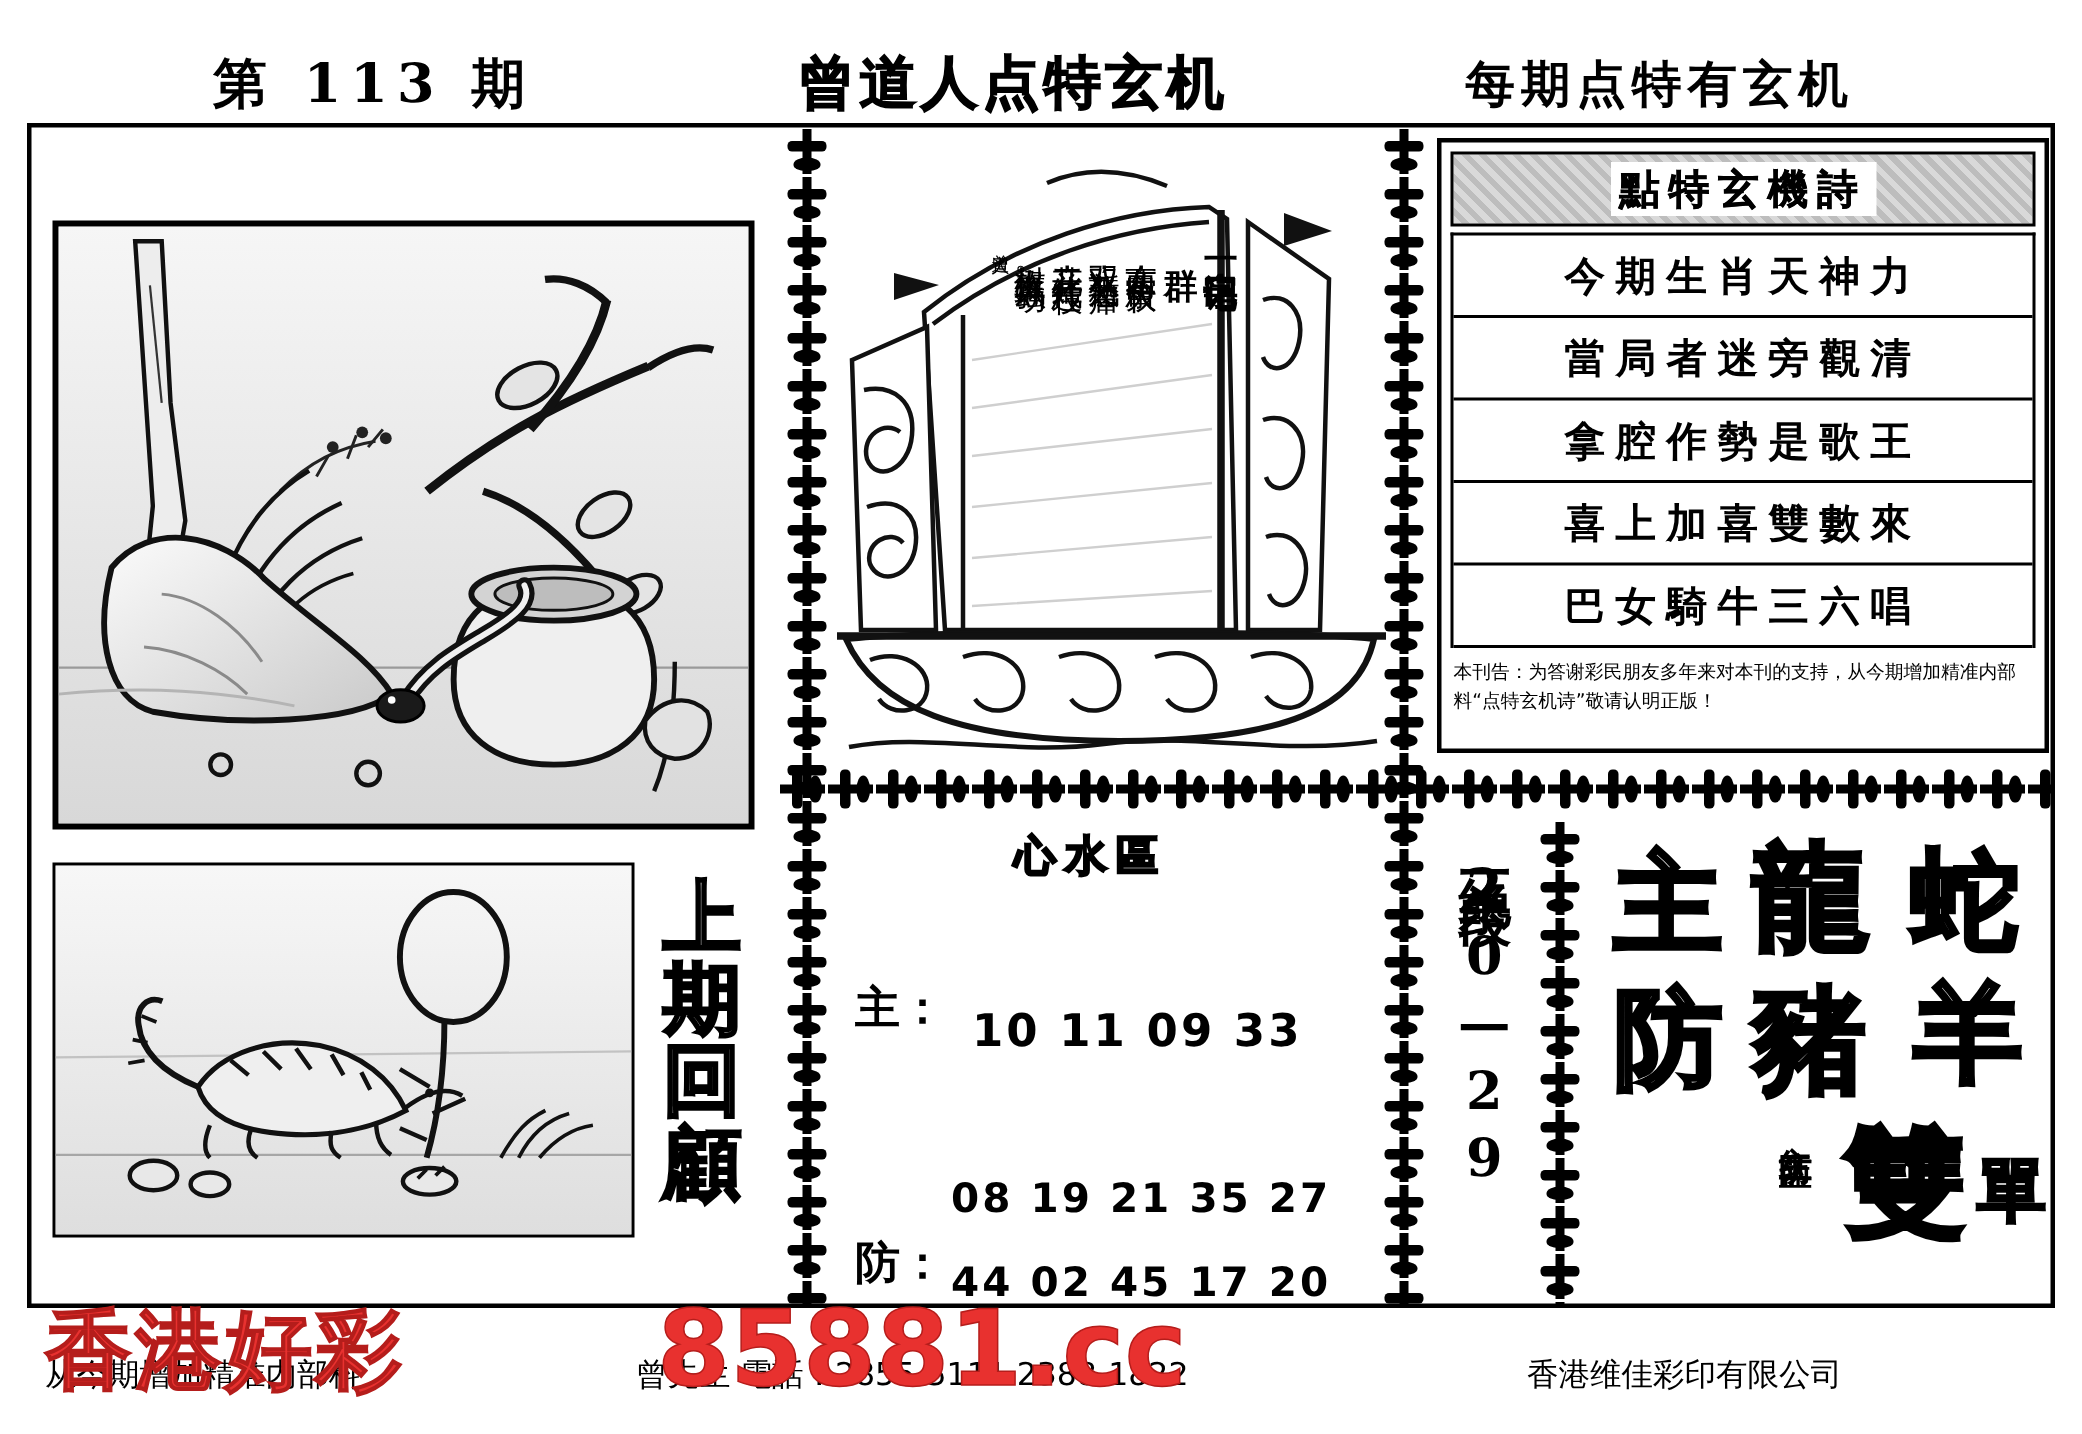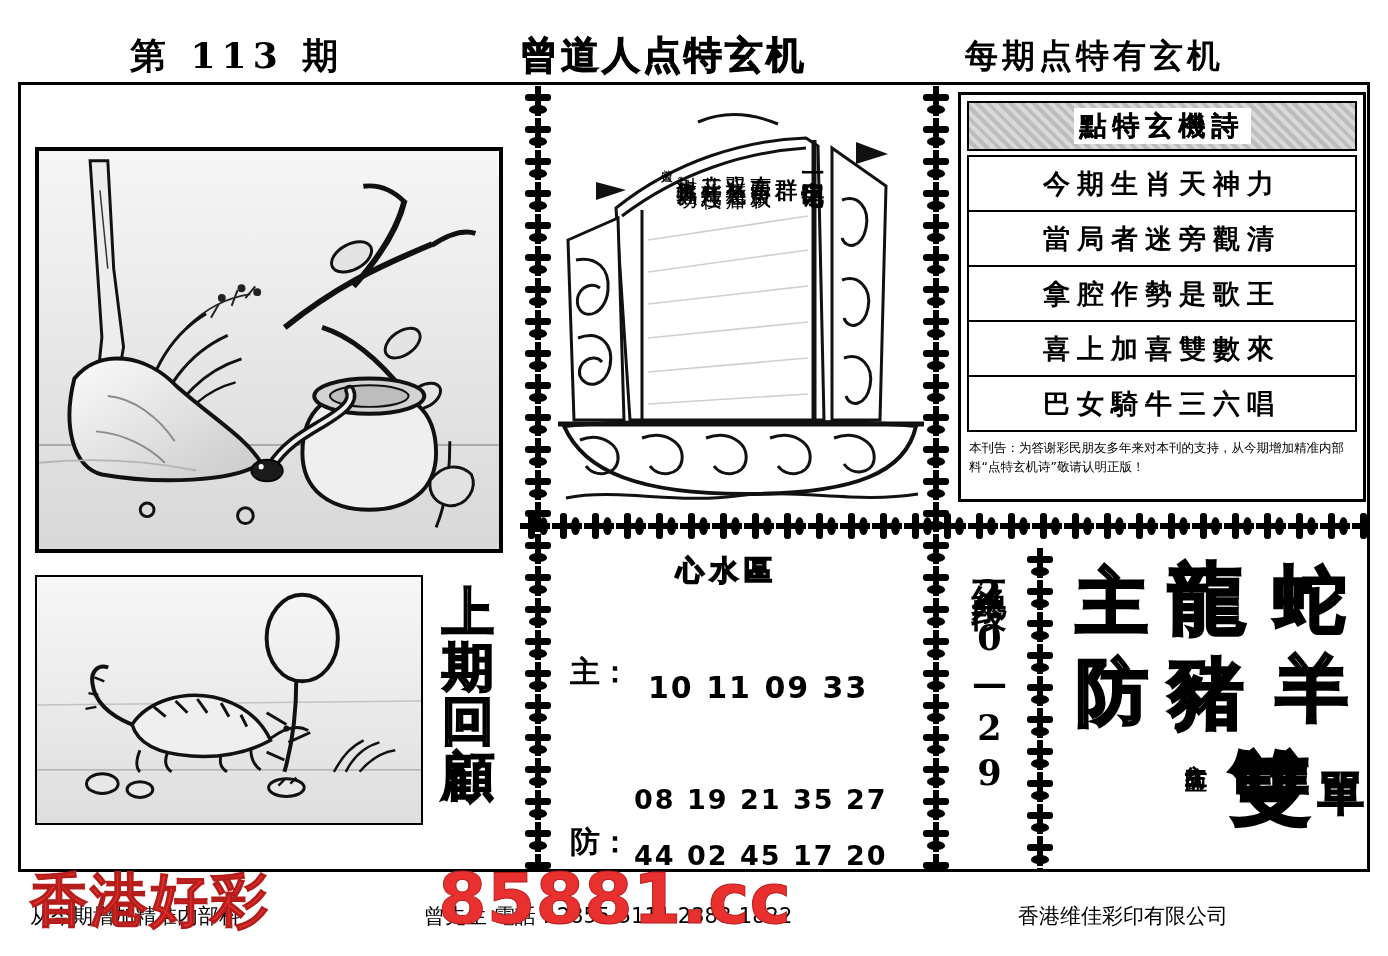--- a/index.html
+++ b/index.html
@@ -19,21 +19,21 @@
     position: absolute;
     left: 0; top: 0;
     width: 1388px;
     height: 956px;
     background: #fff;
   }
 
   
   .header {
     position: absolute;
-    left: 0; top: 14px;
+    left: 12px; top: 14px;
     width: 1288px;
     height: 62px;
     text-align: center;
   }
   .issue-title {
     position: absolute;
     left: 130px; top: 18px;
     font-family: "DejaVu Serif", "Liberation Serif", serif;
     font-size: 36px;
     font-weight: bold;

